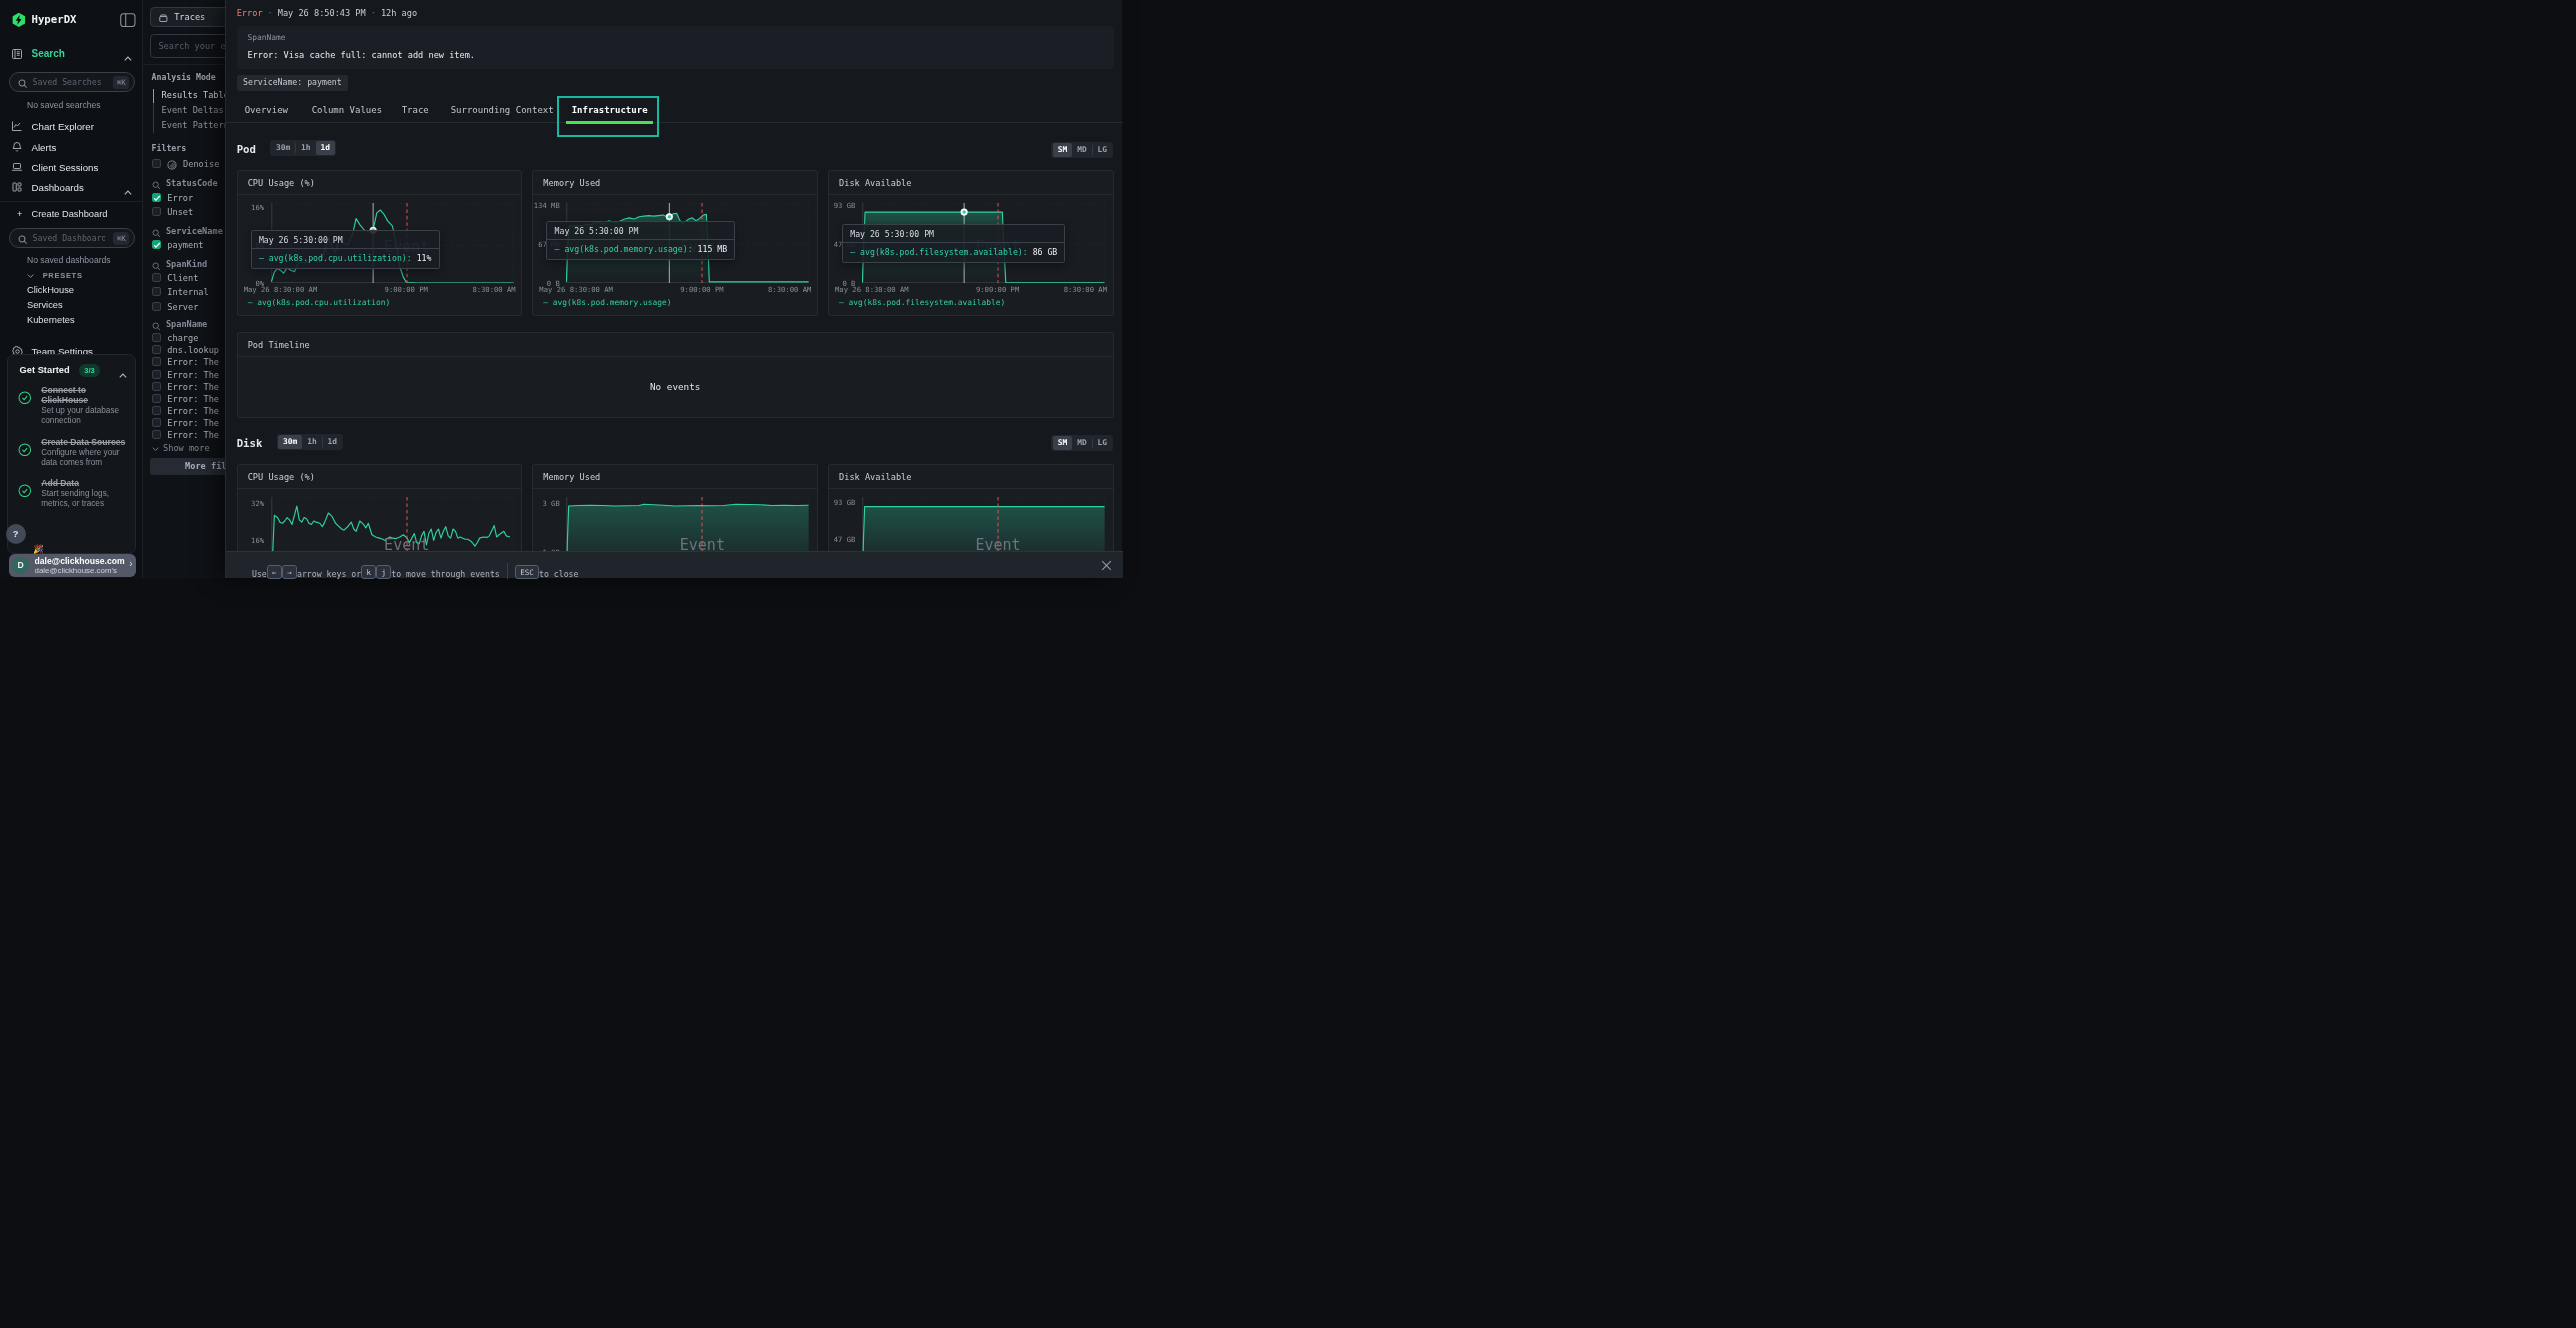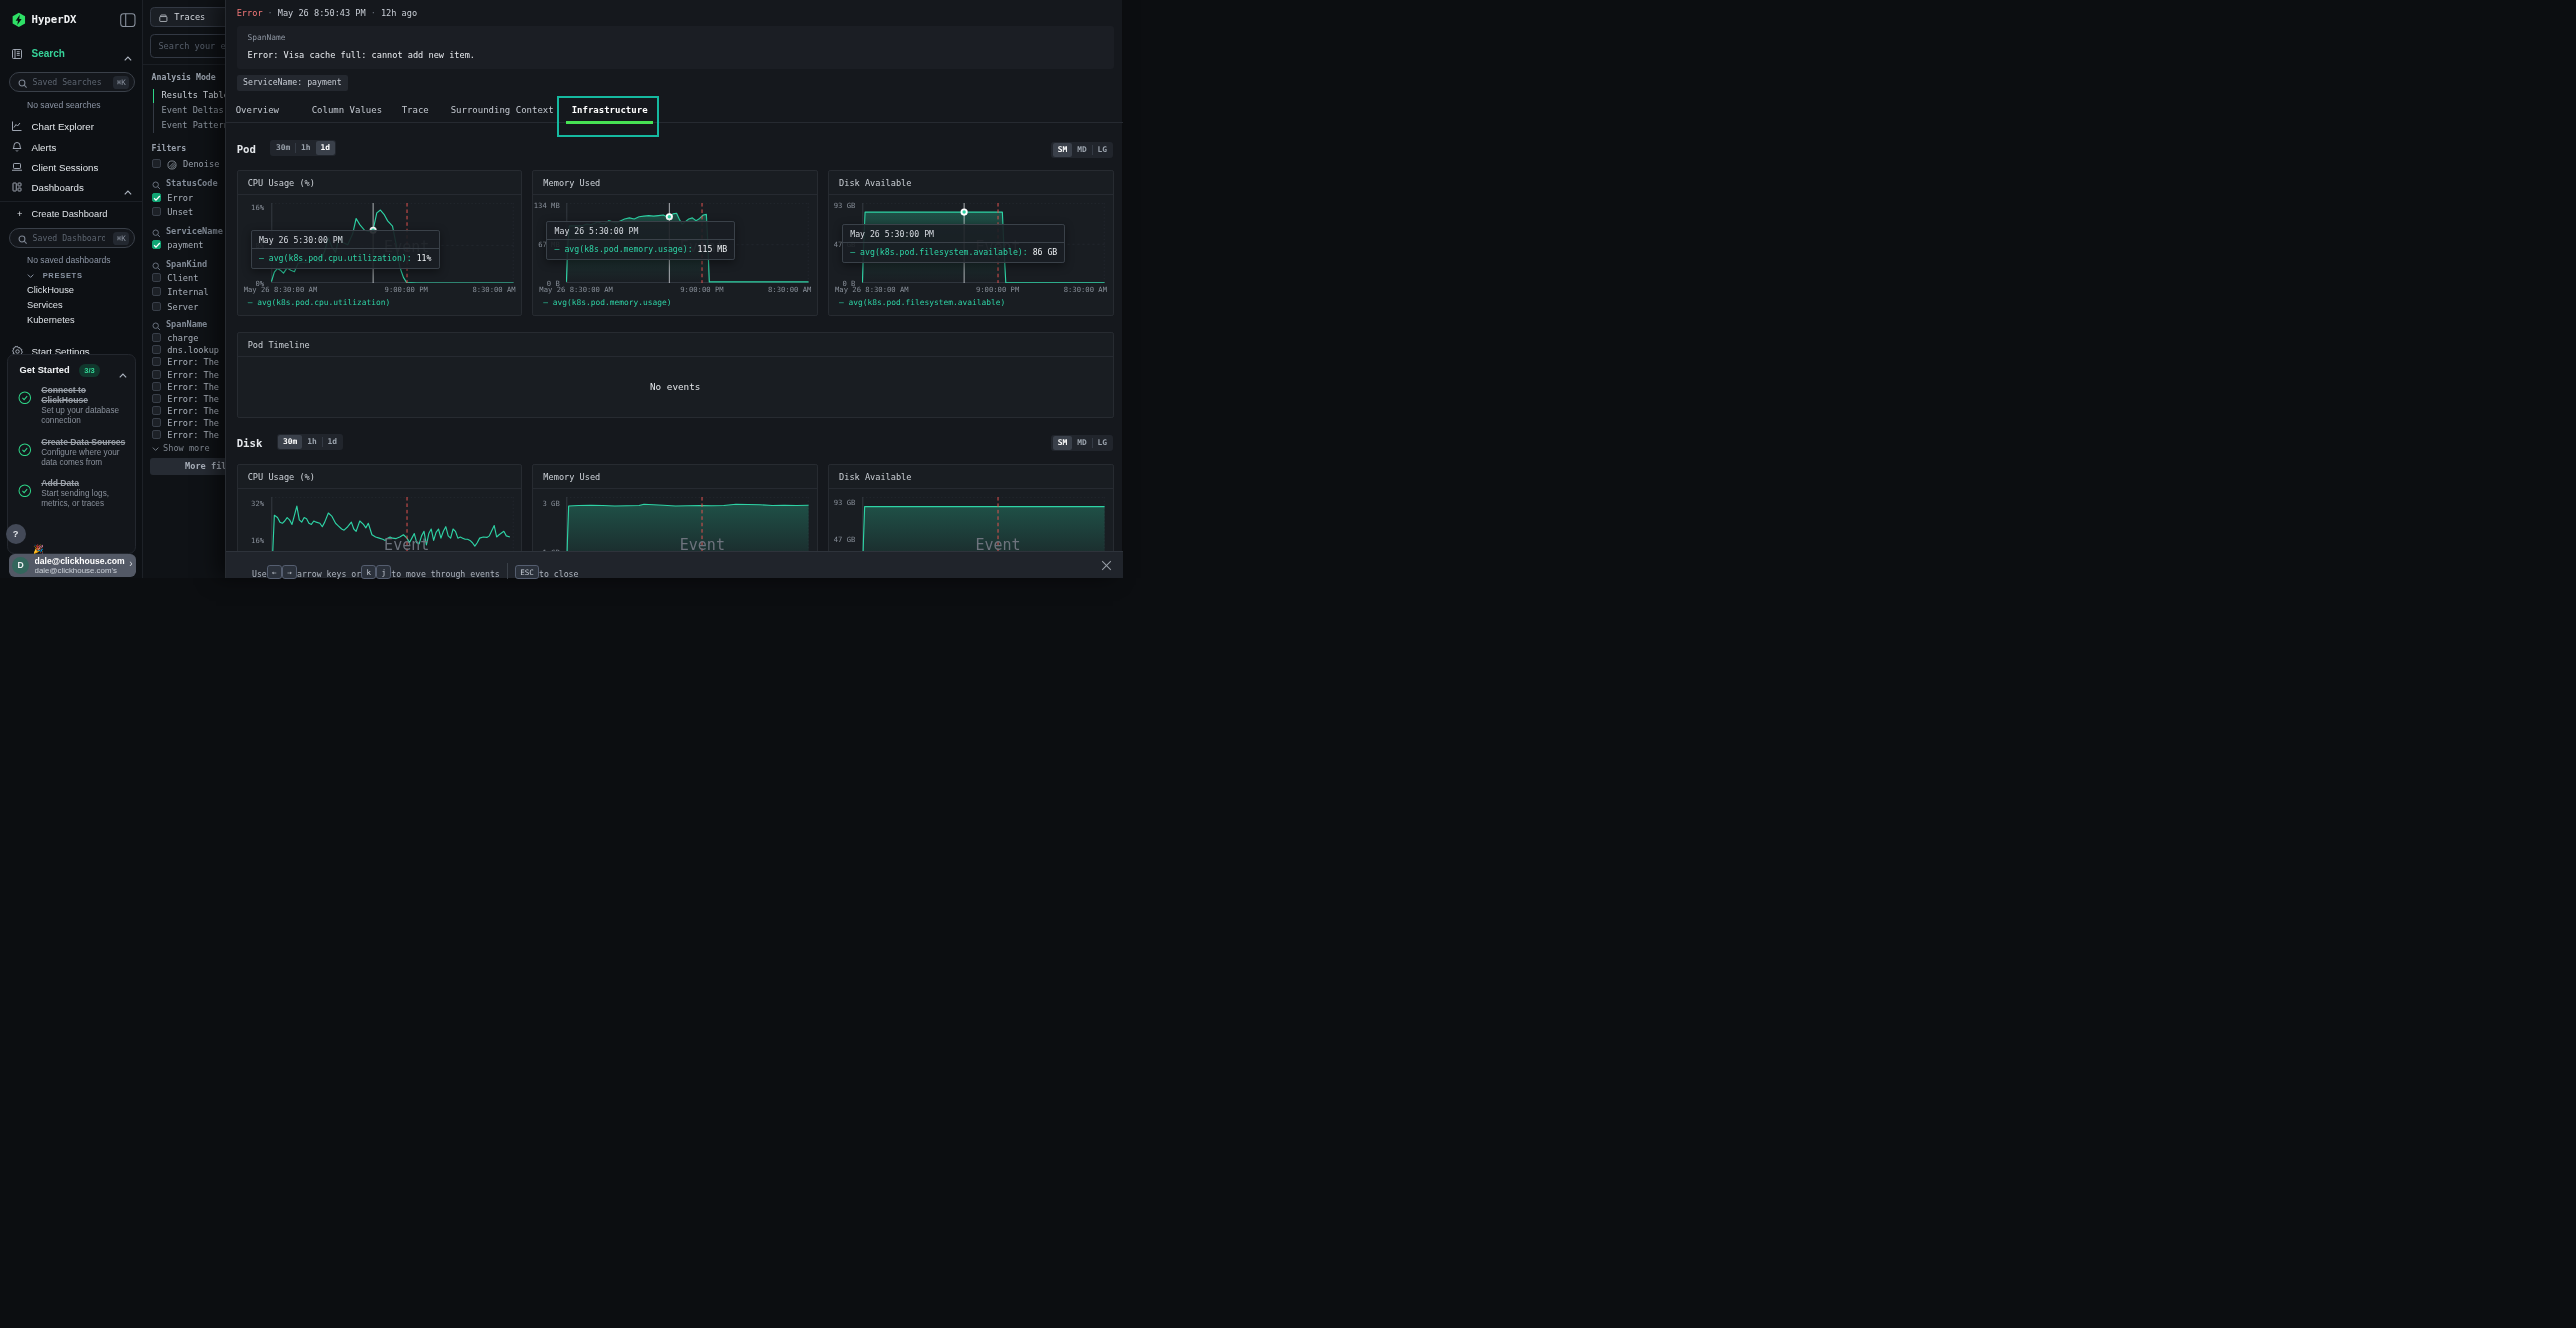--- a/index.html
+++ b/index.html
@@ -299,21 +299,21 @@
   <div class="preset-item" style="top:300px;">Services</div>
   <div class="preset-item" style="top:315px;">Kubernetes</div>
 
   <div class="team-settings">
     <span class="icon">
       <svg width="13" height="13" viewBox="0 0 24 24" fill="none" stroke="#aeb6c2" stroke-width="1.7">
           <circle cx="12" cy="12" r="3.2"></circle>
           <path d="M12 2.5l1.2 2.7 2.9-.6 1 2.8 2.9.7-.7 2.9 2 2-2 2 .7 2.9-2.9.7-1 2.8-2.9-.6L12 21.5l-1.2-2.7-2.9.6-1-2.8-2.9-.7.7-2.9-2-2 2-2-.7-2.9 2.9-.7 1-2.8 2.9.6z"></path>
         </svg>
     </span>
-    <span class="lbl">Start Settings</span>
+    <span class="lbl">Team Settings</span>
   </div>
 
   <div class="gs-card">
     <div class="gs-head">
       <span class="gs-title">Get Started</span>
       <span class="gs-badge">3/3</span>
       <span class="gs-chev">
         <svg width="7.9" height="5" viewBox="0 0 11 7" fill="none" stroke="#aeb6c2" stroke-width="1.6">
             <polyline points="1,6 5.5,1.5 10,6"></polyline>
           </svg>
@@ -530,21 +530,21 @@
   </div>
 
   <div class="span-box">
     <div class="sb-label">SpanName</div>
     <div class="sb-msg">Error: Visa cache full: cannot add new item.</div>
   </div>
 
   <div class="svc-tag">ServiceName: payment</div>
 
   <div class="tabs-row">
-    <span class="tab" style="left:4px;">Overview</span>
+    <span class="tab" style="left:13px;">Overview</span>
     <span class="tab" style="left:80px;">Column Values</span>
     <span class="tab" style="left:170px;">Trace</span>
     <span class="tab" style="left:219px;">Surrounding Context</span>
     <span class="tab active" style="left:340px;">Infrastructure</span>
   </div>
   <div class="annotation-box"></div>
 
   <div class="sec-head" style="top:140px;">
     <span class="sec-title">Pod</span>
     <div class="seg" style="left:33px; top:0px;">

